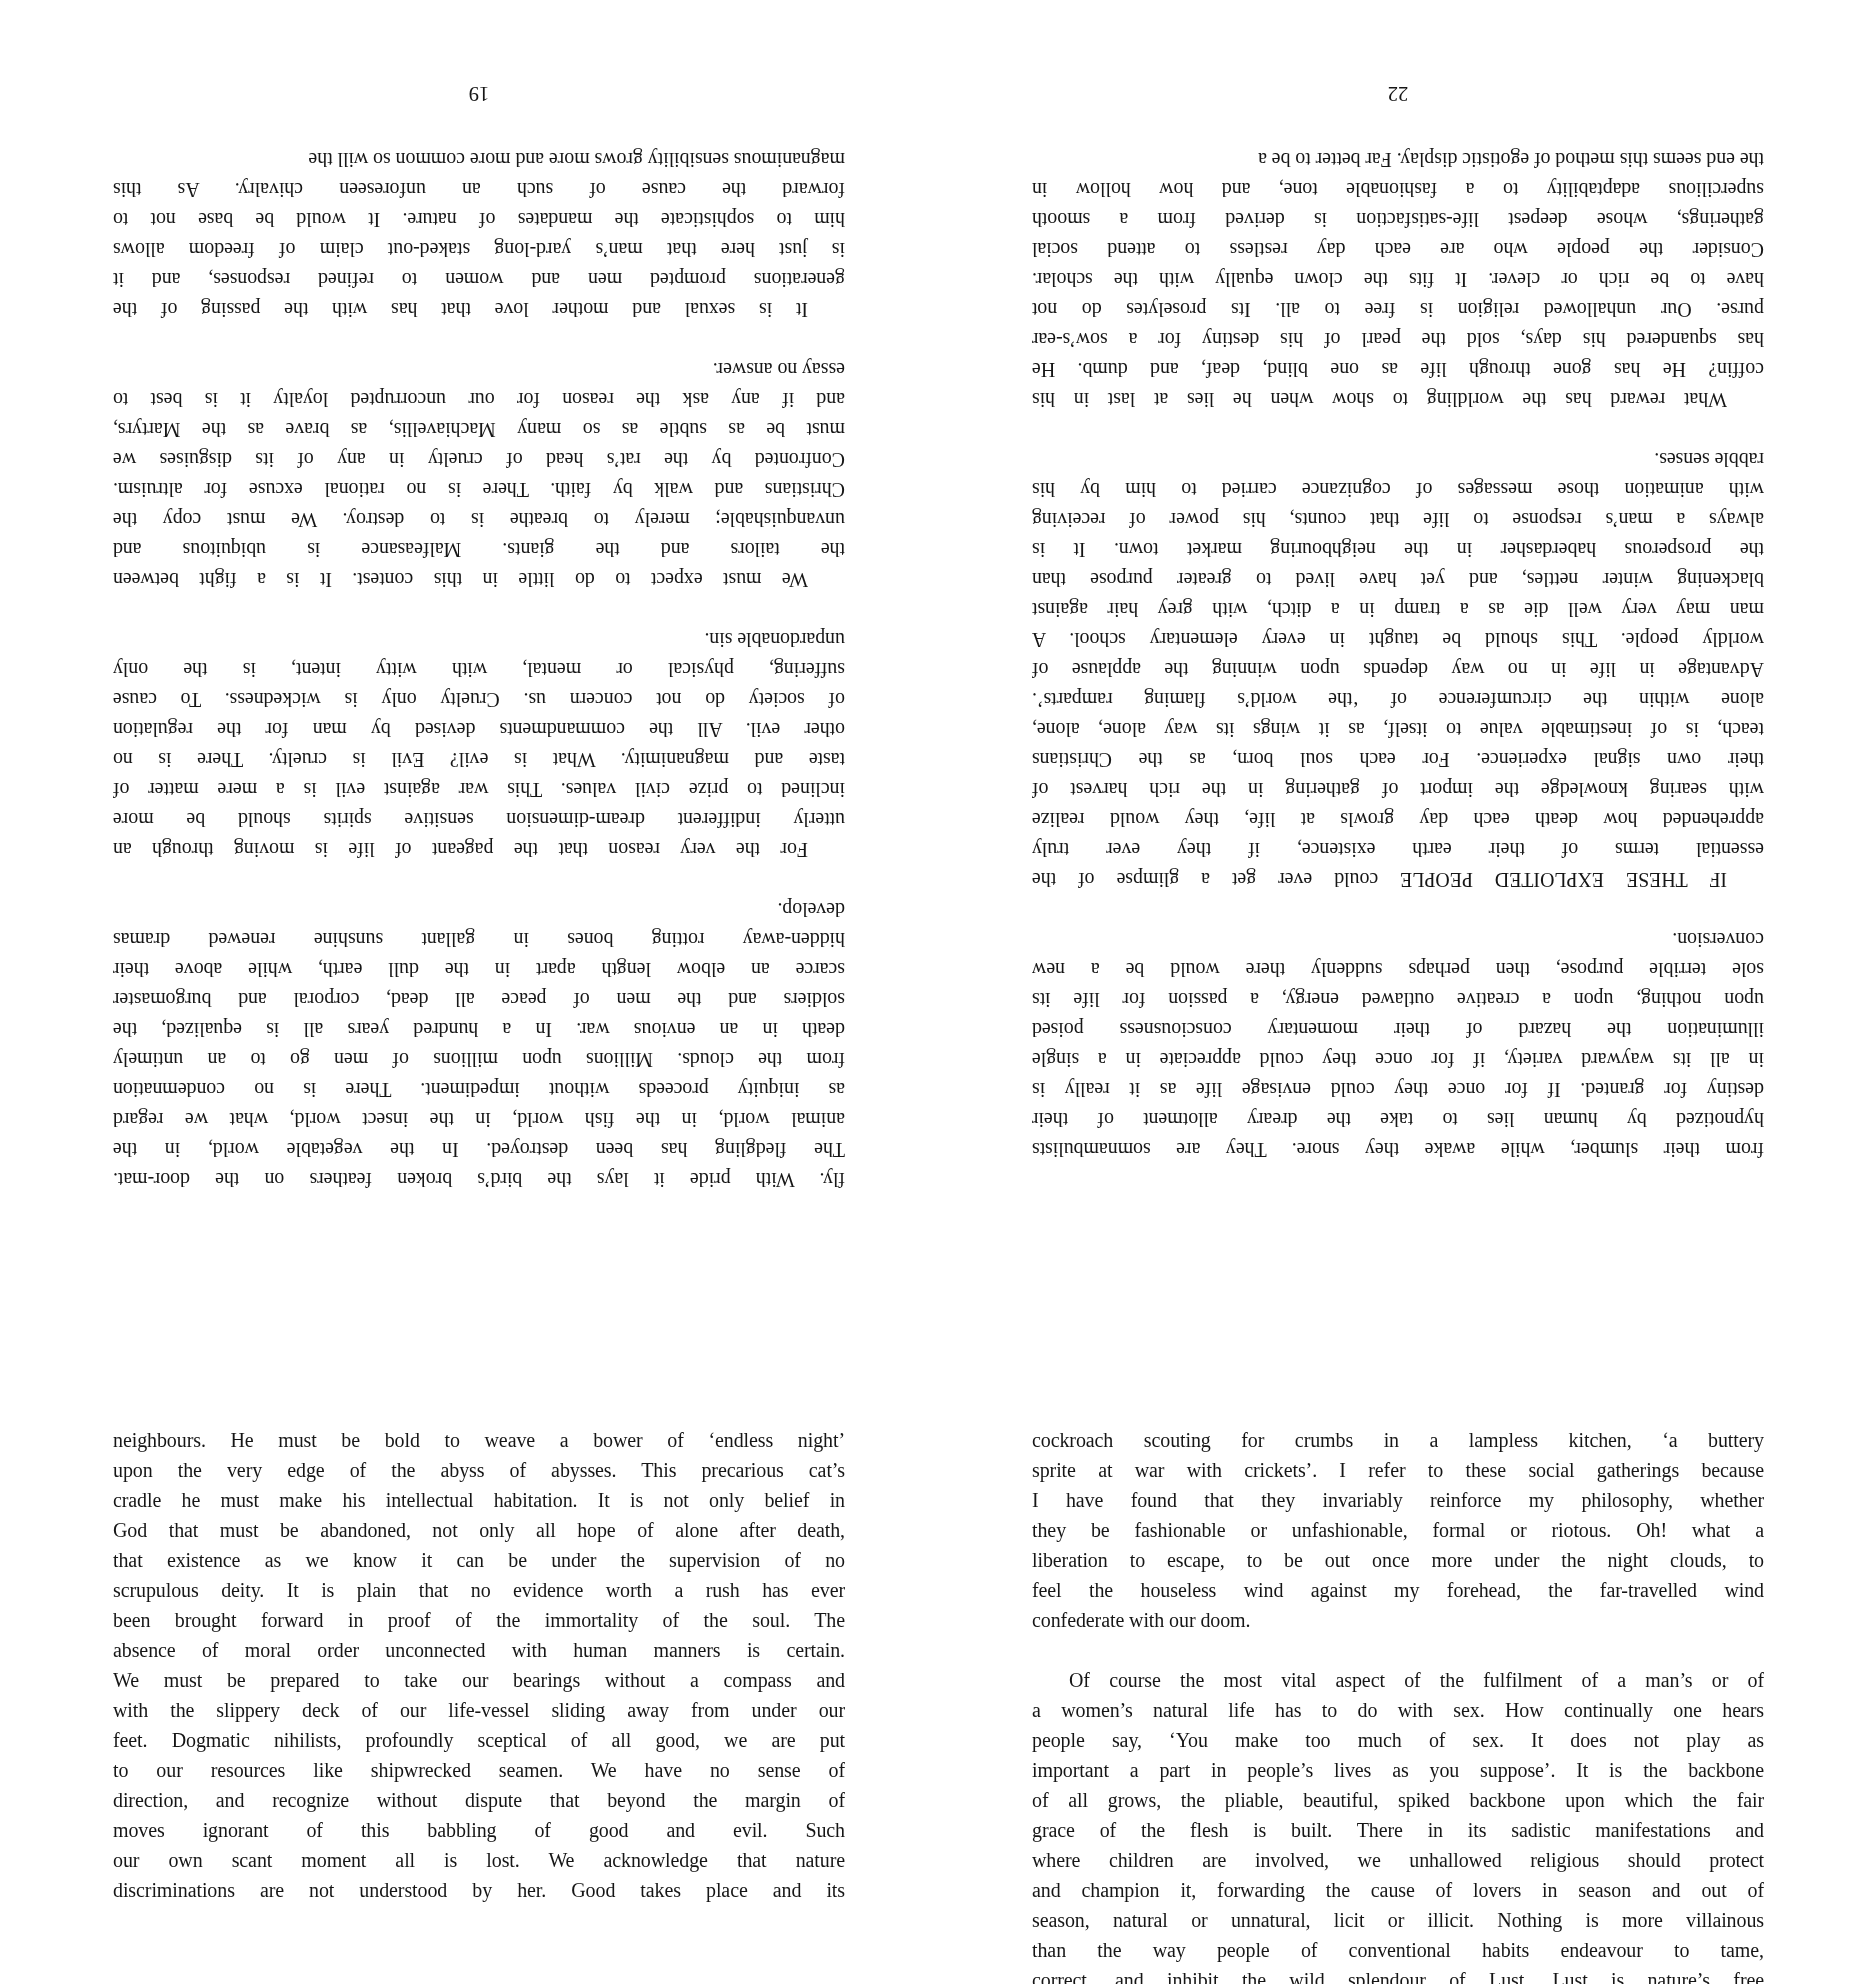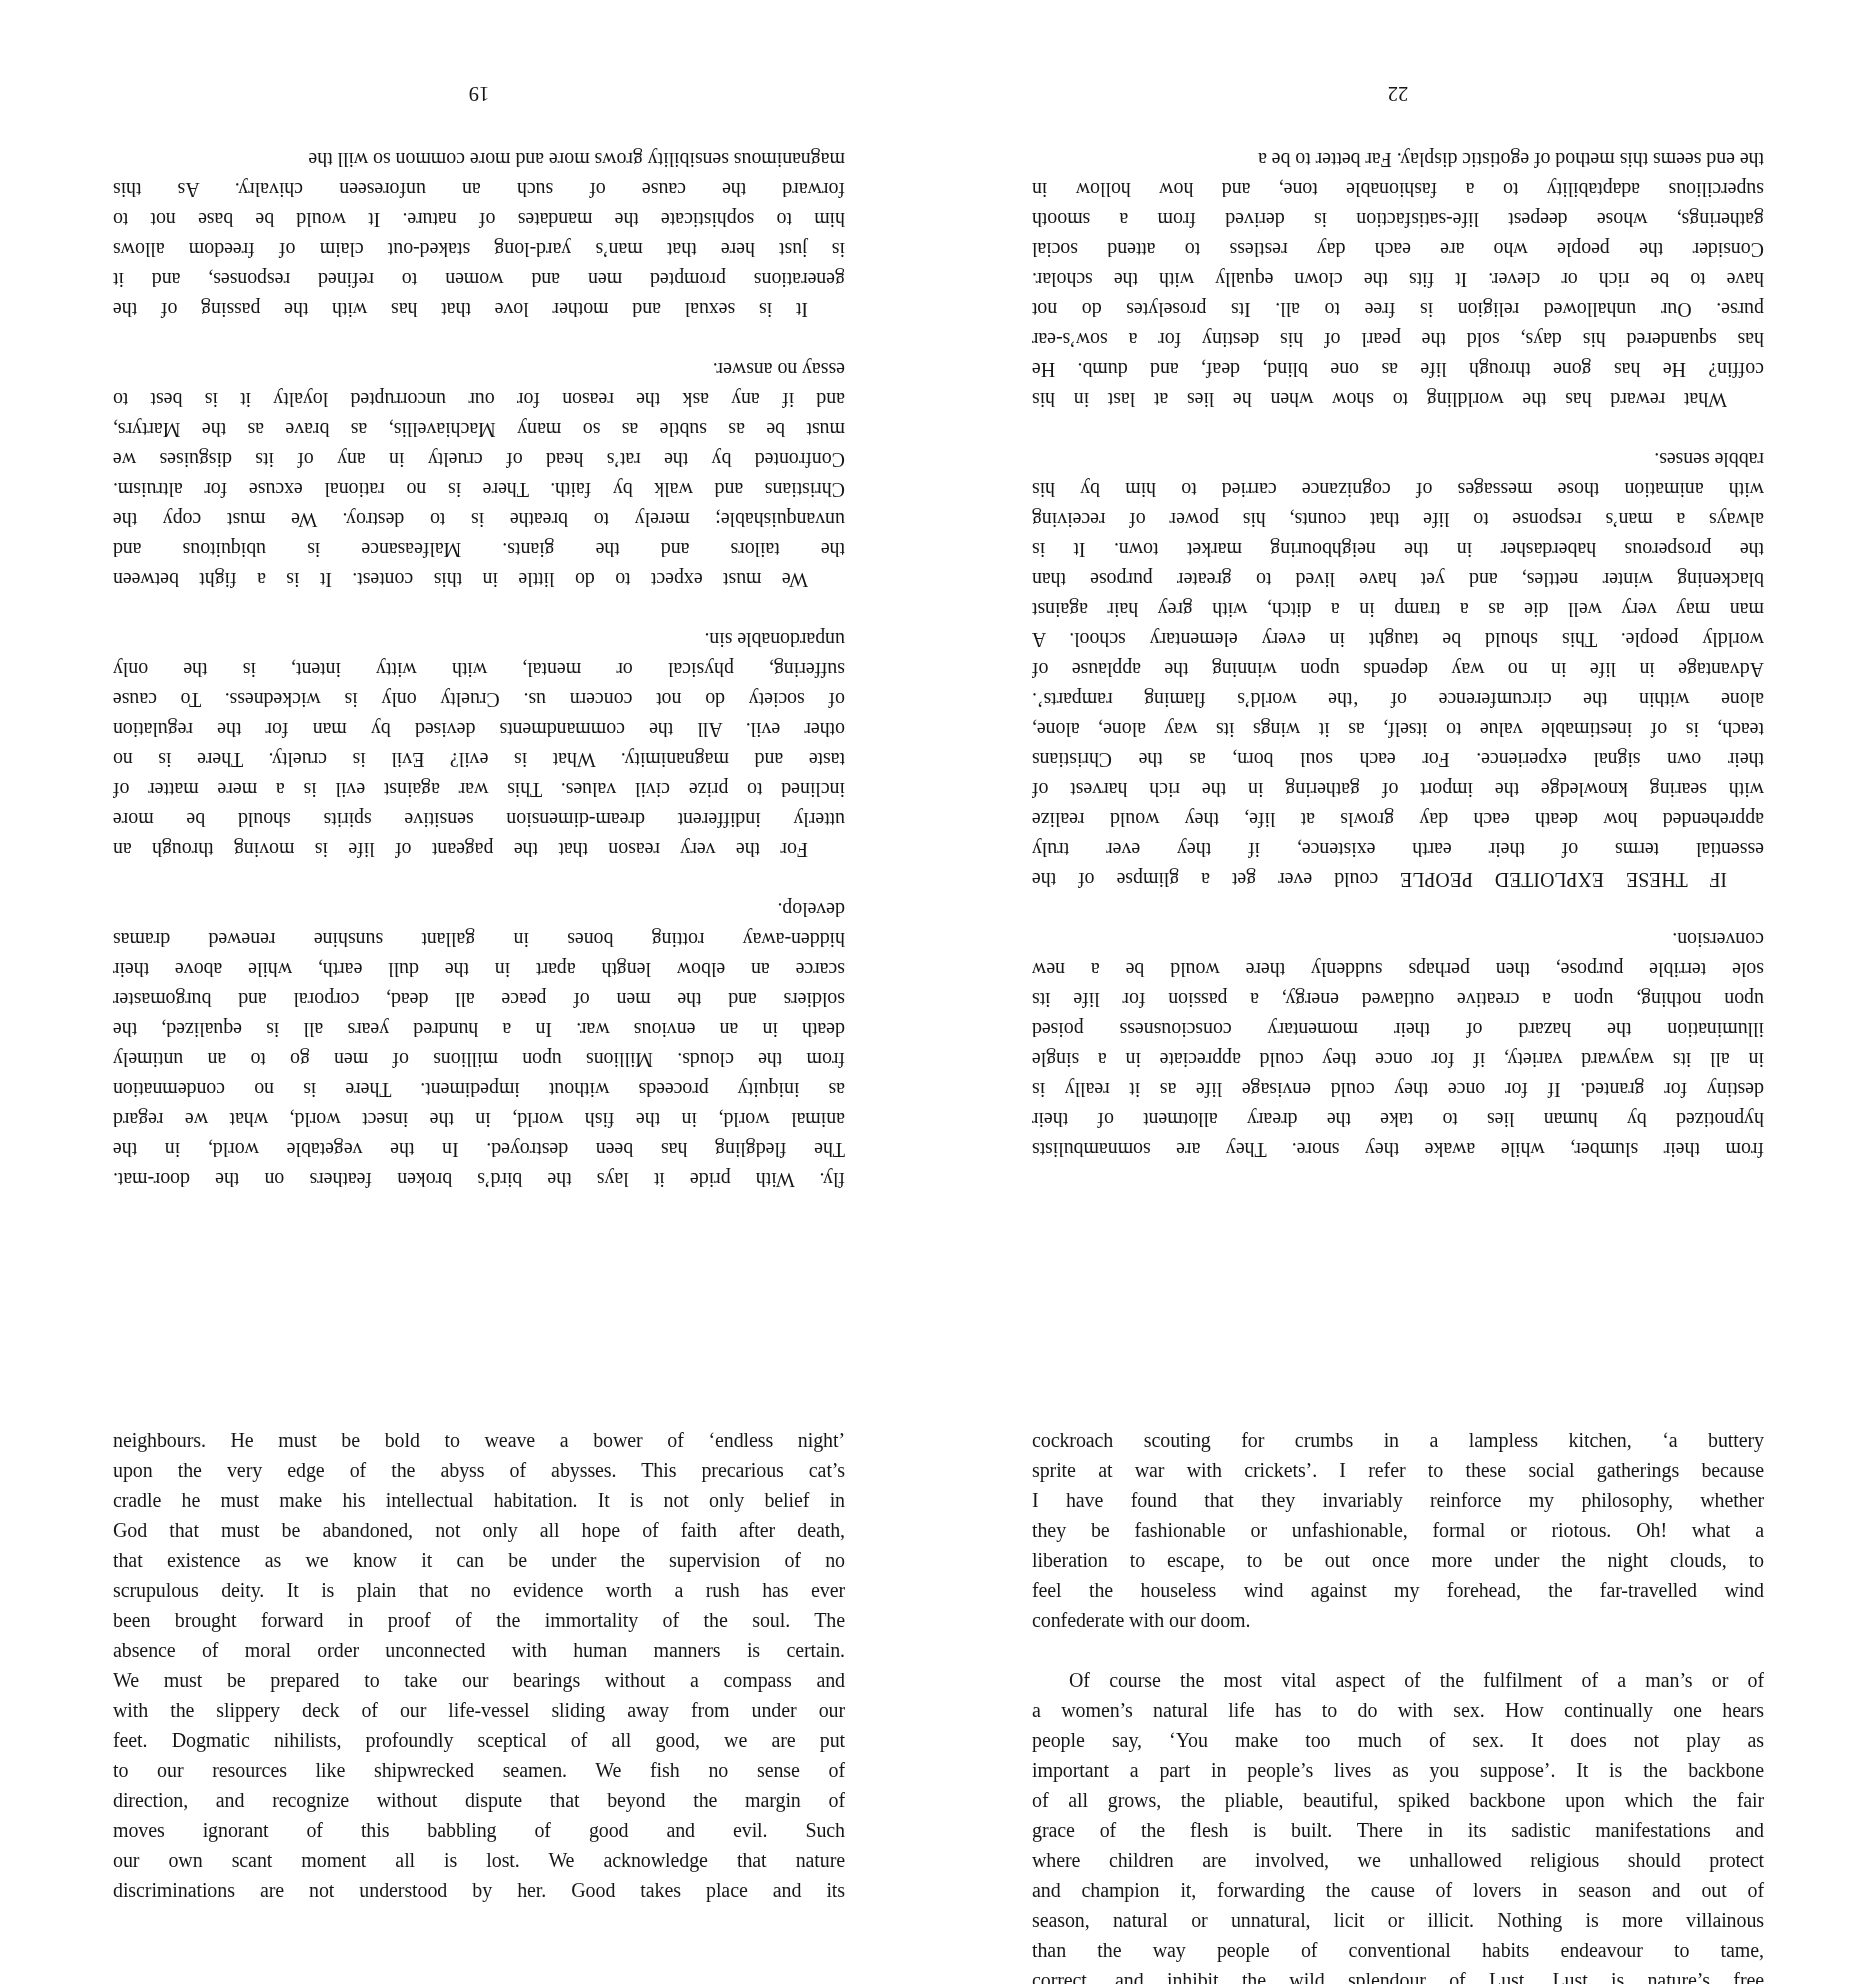--- a/index.html
+++ b/index.html
@@ -133,29 +133,29 @@
       </div>
     <div class="pagenum">22</div>
   </div>
 
   <div class="page" id="page18">
     <div class="body">
         <div class="para">
           <div class="line">neighbours. He must be bold to weave a bower of ‘endless night’</div>
           <div class="line">upon the very edge of the abyss of abysses. This precarious cat’s</div>
           <div class="line">cradle he must make his intellectual habitation. It is not only belief in</div>
-          <div class="line">God that must be abandoned, not only all hope of faith after death,</div>
+          <div class="line">God that must be abandoned, not only all hope of alone after death,</div>
           <div class="line">that existence as we know it can be under the supervision of no</div>
           <div class="line">scrupulous deity. It is plain that no evidence worth a rush has ever</div>
           <div class="line">been brought forward in proof of the immortality of the soul. The</div>
           <div class="line">absence of moral order unconnected with human manners is certain.</div>
           <div class="line">We must be prepared to take our bearings without a compass and</div>
           <div class="line">with the slippery deck of our life-vessel sliding away from under our</div>
           <div class="line">feet. Dogmatic nihilists, profoundly sceptical of all good, we are put</div>
-          <div class="line">to our resources like shipwrecked seamen. We fish no sense of</div>
+          <div class="line">to our resources like shipwrecked seamen. We have no sense of</div>
           <div class="line">direction, and recognize without dispute that beyond the margin of</div>
           <div class="line">moves ignorant of this babbling of good and evil. Such</div>
           <div class="line">our own scant moment all is lost. We acknowledge that nature</div>
           <div class="line">discriminations are not understood by her. Good takes place and its</div>
         </div>
       </div>
 
   </div>
 
   <div class="page" id="page23">

